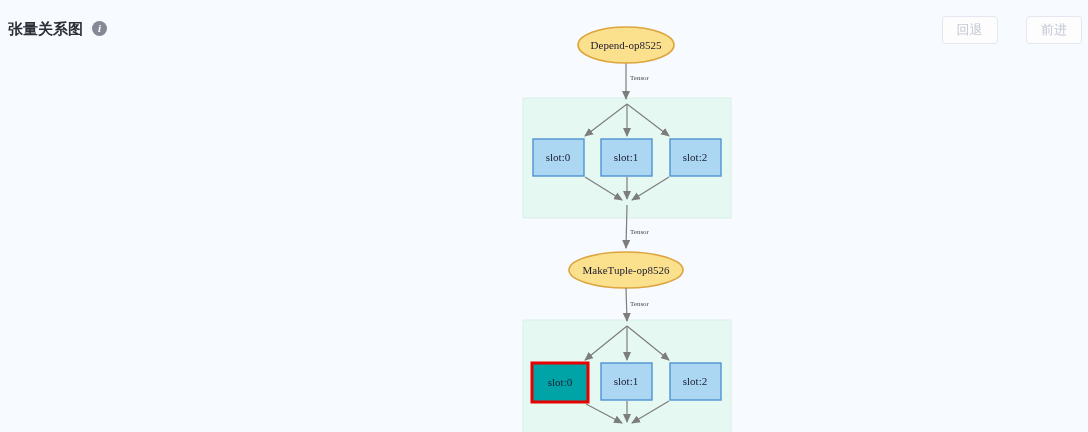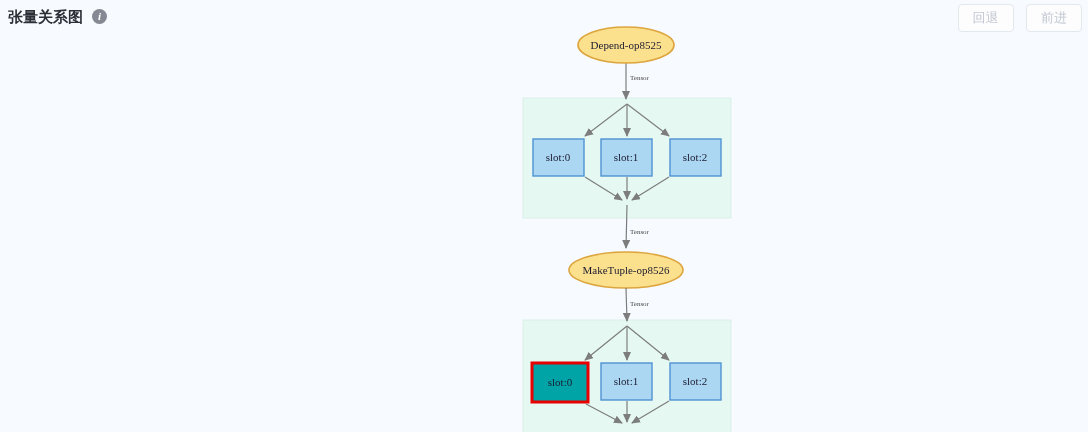--- a/index.html
+++ b/index.html
@@ -4,38 +4,38 @@
 <style>
   html, body { margin: 0; padding: 0; }
   body {
     width: 1088px; height: 432px; overflow: hidden;
     background: #f7fafe;
     font-family: "Liberation Sans", sans-serif;
     position: relative;
   }
   
   .header {
-    position: absolute; top: 0; left: 0; right: 0; height: 36px;
+    position: absolute; top: 12px; left: 0; right: 0; height: 36px;
   }
   .page-title {
     position: absolute; left: 8px; top: 8px;
     font-size: 15px; font-weight: 700; color: #2b2f36;
     margin: 0; line-height: 18px;
   }
   .info-icon {
     position: absolute; left: 92px; top: 9px;
     width: 15px; height: 15px; border-radius: 50%;
     background: #848993; color: #ffffff;
     font-family: "Liberation Serif", serif; font-style: italic; font-weight: 700;
     font-size: 11px; line-height: 15px; text-align: center;
     cursor: pointer;
   }
   .toolbar { position: absolute; top: 4px; right: 6px; }
   .toolbar button {
-    width: 56px; height: 28px; margin-left: 8px;
+    width: 56px; height: 28px; margin-left: 24px;
     background: #fdfdfe; border: 1px solid #e3e7ee; border-radius: 4px;
     color: #c3c8d2; font-size: 13px; font-family: "Liberation Sans", sans-serif;
     cursor: not-allowed; padding: 0;
   }
   
   .graph-svg { position: absolute; top: 0; left: 0; }
   .edge { stroke: #7d7d7d; stroke-width: 1.2; fill: none; }
   .edge-label {
     font-family: "Liberation Serif", serif; font-size: 7px; fill: #4a4a4a;
   }

